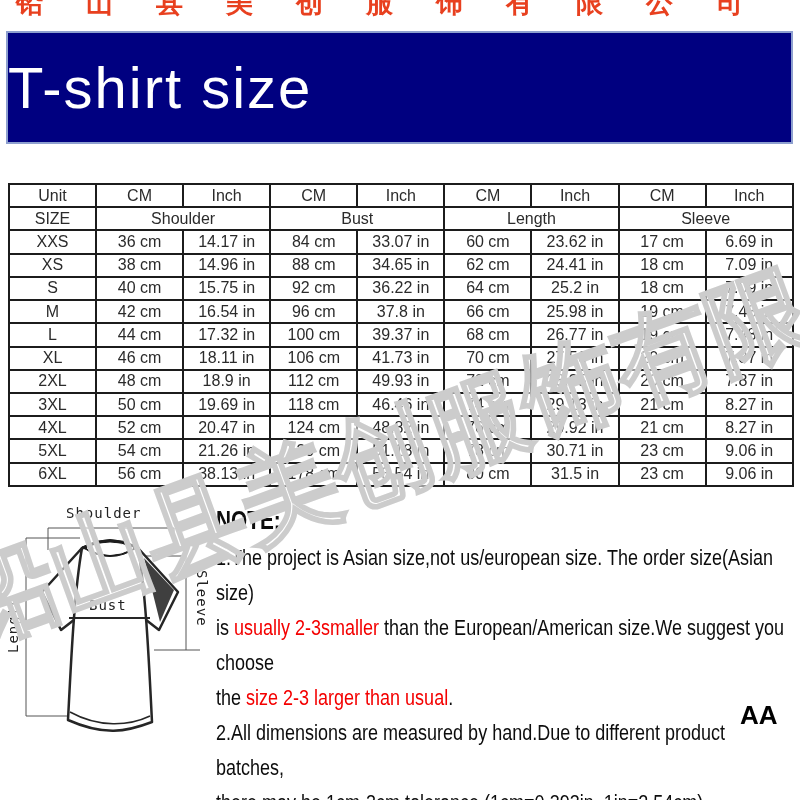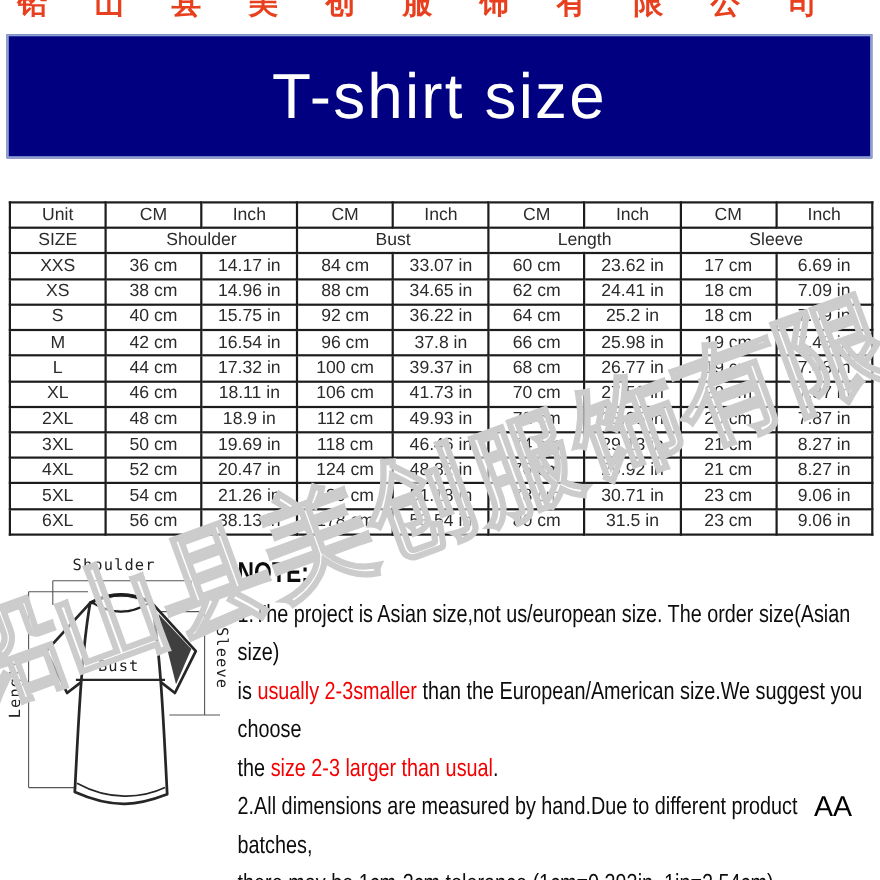--- a/index.html
+++ b/index.html
@@ -10,21 +10,21 @@
   
   .top-strip{
     position:absolute;top:-15px;left:16px;white-space:nowrap;
     font-size:27px;letter-spacing:43px;font-weight:600;
     font-family:"DejaVu Sans",sans-serif;
   }
   
   .banner{
     position:absolute;left:6px;top:31px;width:783px;height:109px;
     border:2px solid #8ea0cf;
-    display:flex;align-items:center;justify-content:center;
+    display:flex;align-items:center;
   }
   .banner-title{
     font-size:58px;letter-spacing:2px;font-weight:500;
   }
   
   .size-table{
     position:absolute;left:8px;top:183px;width:784px;height:304px;
     border-collapse:collapse;table-layout:fixed;
     font-size:16px;color:#2b2b2b;text-align:center;
   }
@@ -41,22 +41,22 @@
   
   .note{
     position:absolute;left:216px;top:500px;width:720px;
     transform:scaleX(0.80);transform-origin:0 0;
     color:#0d0d0d;font-size:22.5px;line-height:35px;
   }
   .note-heading{font-size:26px;font-weight:600;line-height:40px;}
   .note .red{}
   
   .footer-mark{
-    position:absolute;left:740px;top:718px;
-    font-size:26px;font-weight:normal;color:#000;
+    position:absolute;left:740px;top:700px;
+    font-size:26px;font-weight:bold;color:#000;
   }
   
   .watermark{
     position:absolute;left:-40px;top:545px;width:1400px;
     font-size:100px;font-weight:bold;white-space:nowrap;
     font-family:"DejaVu Sans",sans-serif;
     color:rgba(255,255,255,0.55);
     -webkit-text-stroke:2.5px #cccccc;
     transform:rotate(-20deg);transform-origin:0 50%;
     pointer-events:none;z-index:5;

